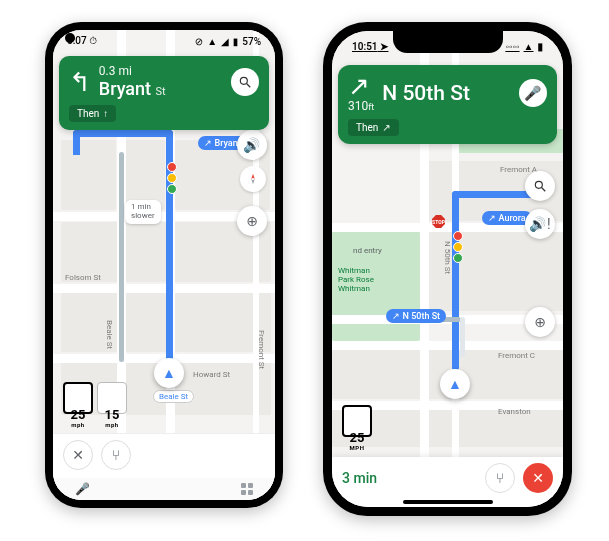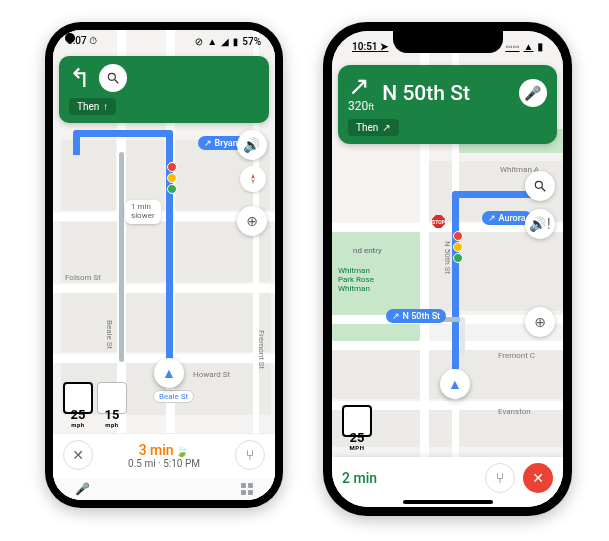--- a/index.html
+++ b/index.html
@@ -245,20 +245,26 @@
           <div>slower</div>
       </div>
 
       <div class="vehicle" style="left:101px;top:328px"></div>
       <div class="beale-chip" style="left:100px;top:360px">Beale St</div>
     </div>
 
     <div class="nav-card">
       <div class="row1">
         <div class="arrow">↰</div>
+        <div class="main">
+          <div class="dist">0.3 mi</div>
+          <div class="street">
+            <span>Bryant</span> <span class="suffix">St</span>
+          </div>
+        </div>
         <div class="circle-btn">
           <svg width="14" height="14" viewBox="0 0 24 24">
               <circle cx="10" cy="10" r="6" fill="none" stroke="#333" stroke-width="2"></circle>
               <line x1="15" y1="15" x2="21" y2="21" stroke="#333" stroke-width="2"></line>
             </svg>
         </div>
       </div>
       <div class="then-chip">
         <span>Then</span>
         <span>↑</span>
@@ -284,24 +290,20 @@
     </div>
     <div class="speed cur" style="bottom:86px">
       <span class="num">15</span>
         <span class="unit">mph</span>
     </div>
 
     <div class="bottom" style="bottom:22px">
       <div class="round">
           <span>✕</span>
         </div>
-      <div class="info">
-        <div class="eta orange"><span>3 min</span><span class="leaf">🍃</span></div>
-        <div class="sub">0.5 mi  ·  5:10 PM</div>
-      </div>
       <div class="round">
           <span>⑂</span>
         </div>
     </div>
 
     <div class="navstrip">
       <span class="mic">🎤</span>
       <span class="grid">
           <span></span>
           <span></span>
@@ -334,21 +336,21 @@
       <div class="block" style="left:0;top:376px;width:240px;height:40px"></div>
 
       <div class="road-h" style="top:192px"></div>
       <div class="road-h" style="top:284px"></div>
       <div class="road-h" style="top:310px"></div>
       <div class="road-h" style="top:370px"></div>
       <div class="road-v" style="left:88px"></div>
       <div class="road-v" style="left:120px;width:7px"></div>
 
       <span class="road-label" style="left:118px;top:100px;color:#0a7d3c">Garden Parking</span>
-      <span class="road-label" style="left:168px;top:134px">Whitman A</span>
+      <span class="road-label" style="left:168px;top:134px">Fremont A</span>
       <span class="road-label v" style="left:111px;top:210px">N 50th St</span>
       <span class="road-label" style="left:166px;top:320px">Fremont C</span>
       <span class="road-label" style="left:166px;top:376px">Evanston</span>
 
       <div class="poi" style="left:6px;top:236px;color:#0a7d3c">
         <div>Whitman</div>
           <div>Park Rose</div>
           <div>Whitman</div>
       </div>
       <div class="poi" style="left:21px;top:216px">nd entry</div>
@@ -373,21 +375,21 @@
         </div>
 
       <div class="vehicle" style="left:108px;top:338px"></div>
     </div>
 
     <div class="nav-card">
       <div class="row1">
         <div class="main" style="display:flex;align-items:flex-start;gap:8px">
           <div>
             <div class="arrow">↗</div>
-            <div class="dist"><span>320</span><span style="font-size:9px">ft</span></div>
+            <div class="dist"><span>310</span><span style="font-size:9px">ft</span></div>
           </div>
           <div class="street" style="align-self:center">N 50th St</div>
         </div>
         <div class="circle-btn">
           <span style="color:#4285f4">🎤</span>
         </div>
       </div>
       <div class="then-chip">
         <span>Then</span>
         <span>↗</span>
@@ -407,21 +409,21 @@
       <span>⊕</span>
     </div>
 
     <div class="speed" style="bottom:70px">
       <span class="num">25</span>
         <span class="unit">MPH</span>
     </div>
 
     <div class="bottom">
       <div class="info" style="text-align:left">
-        <div class="eta green">2 min</div>
+        <div class="eta green">3 min</div>
       </div>
       <div class="round">
           <span>⑂</span>
         </div>
       <div class="round red">
           <span>✕</span>
         </div>
     </div>
   </div>
 </div>

